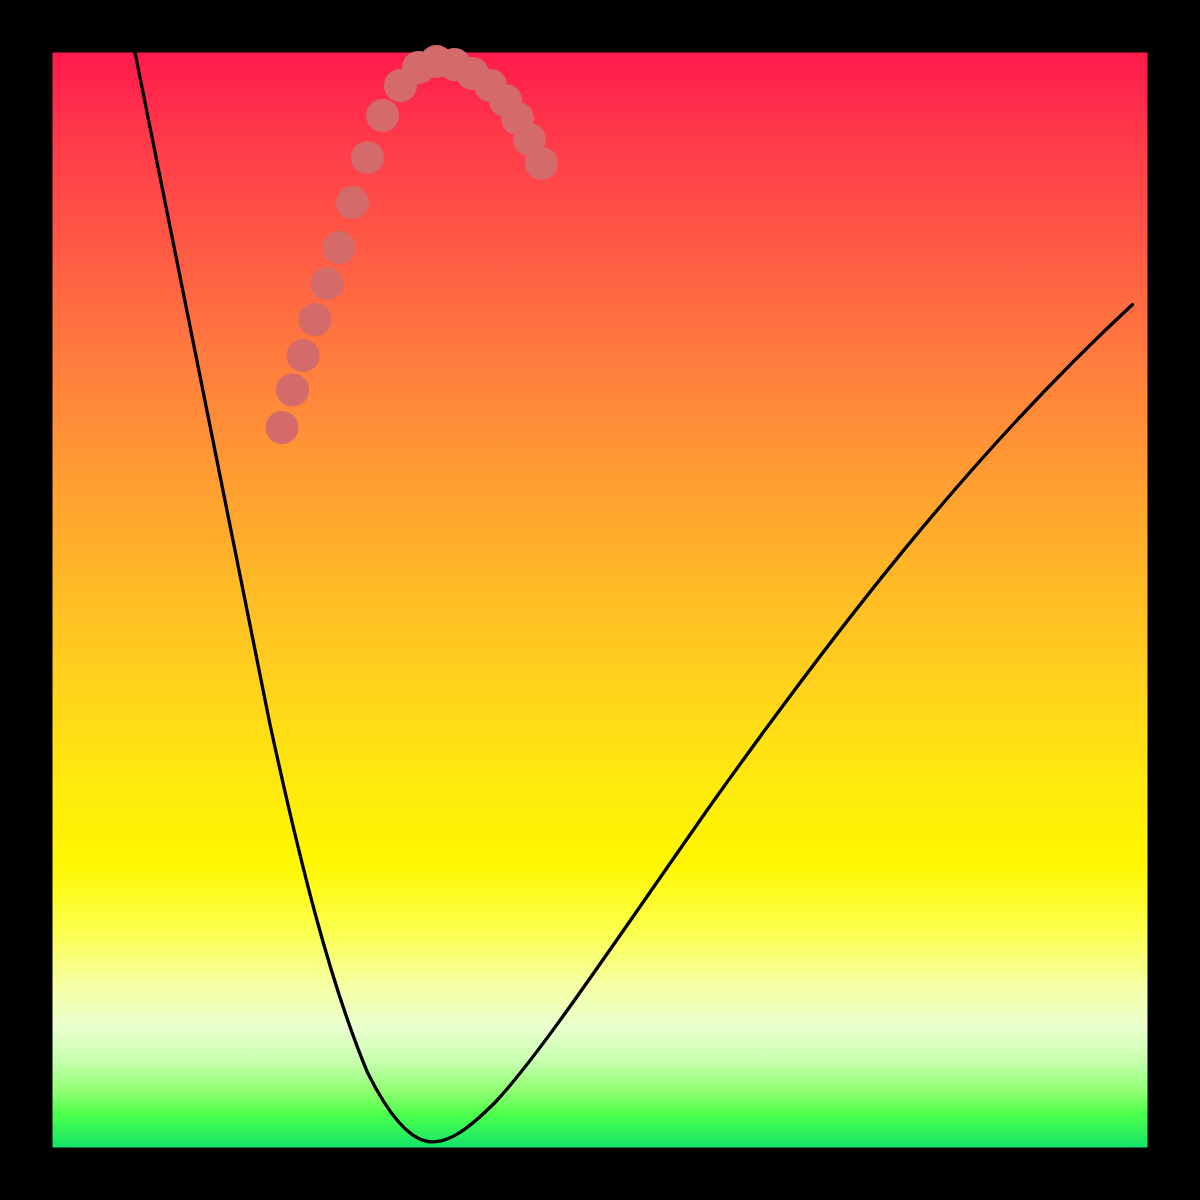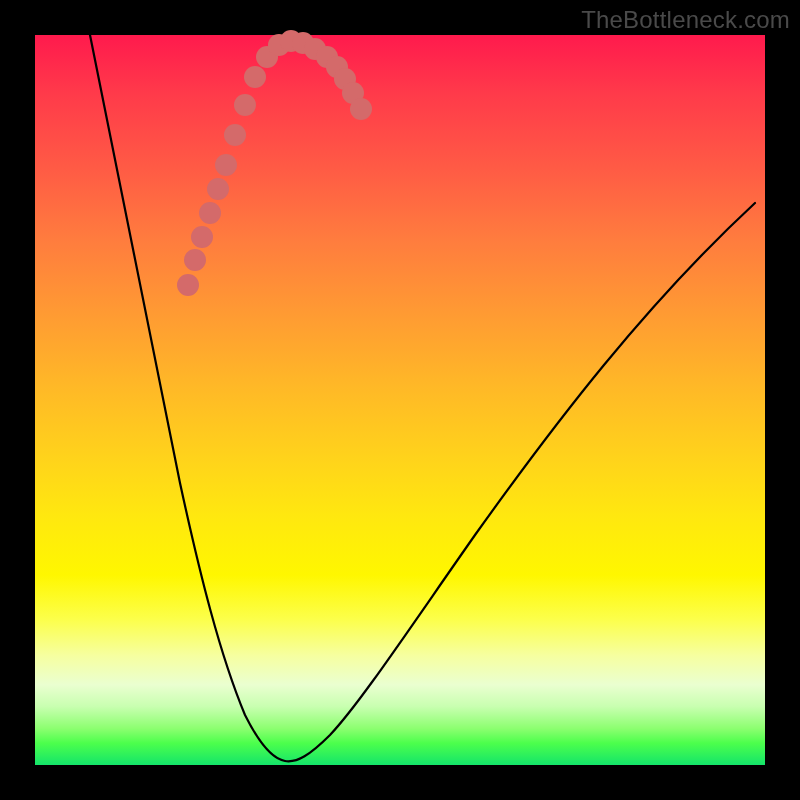--- a/index.html
+++ b/index.html
@@ -103,14 +103,13 @@
         <circle class="dot" cx="292" cy="22" r="11"></circle>
         <circle class="dot" cx="302" cy="32" r="11"></circle>
         <circle class="dot" cx="310" cy="44" r="11"></circle>
         <circle class="dot" cx="318" cy="58" r="11"></circle>
         <circle class="dot" cx="326" cy="74" r="11"></circle>
       </g>
     </svg>
 
   </div>
 
-  <div class="watermark">TheBottleneck.com</div>
 </div>
 
 </body></html>

